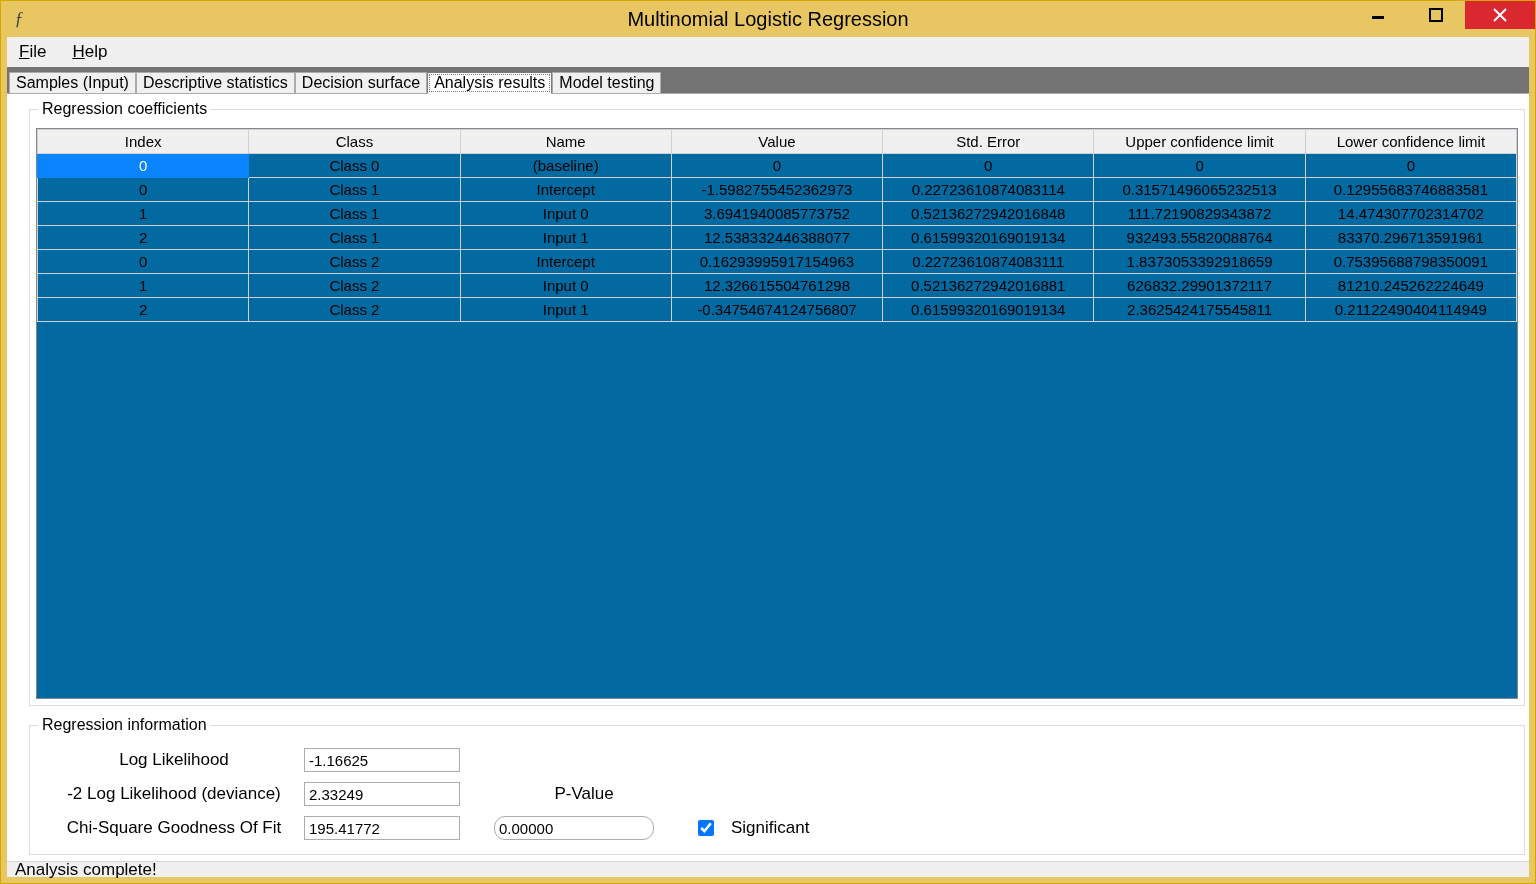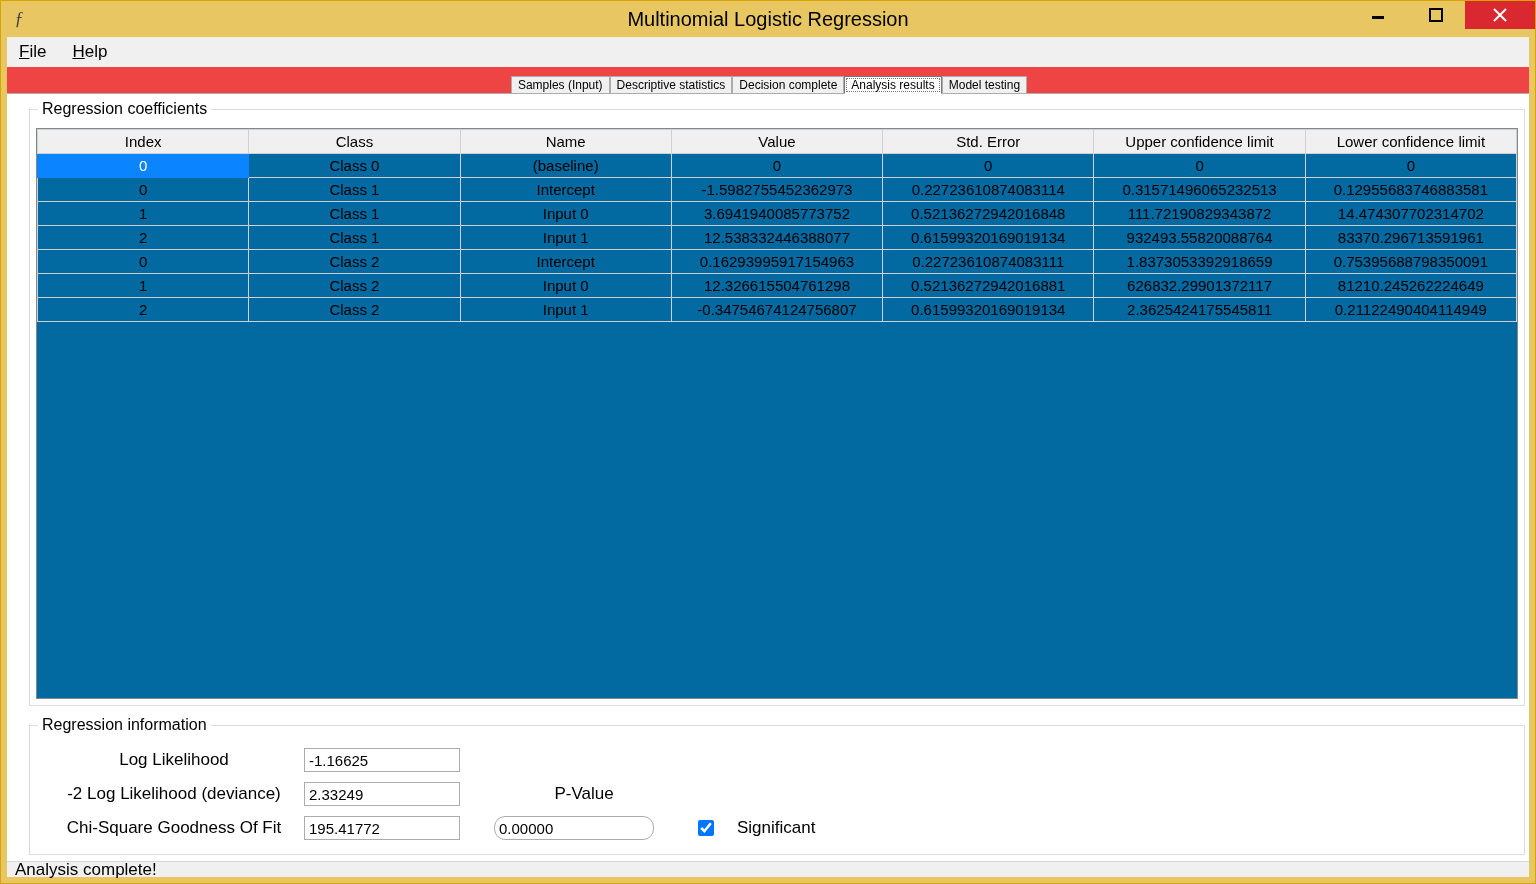--- a/index.html
+++ b/index.html
@@ -14,40 +14,40 @@
   .titlebar .win-btn.min,.titlebar .win-btn.max{ background:#e8c662; }
   .titlebar .win-btn.close{ width:70px; height:28px; background:#d9282f; color:#fff; }
   .titlebar .win-btn svg { display:block; }
   
   .body-frame { flex:1; border:6px solid #e8c662; border-top-width:0; display:flex; flex-direction:column; min-height:0;}
   
   .menubar { height:30px; background:#f0f0f0; border-bottom:0; display:flex; align-items:center; padding:0 8px; gap:18px; font-size:17px;}
   .menubar span u{ text-decoration:underline; }
   .menubar .menu-item{ padding:2px 4px; }
   
-  .tabstrip { height:26px; background:#ef4444; display:flex; align-items:flex-end; padding-left:2px; column-gap:0; font-size:12px; border-bottom:0;justify-content:center;}
+  .tabstrip { height:26px; background:#737373; display:flex; align-items:flex-end; padding-left:2px; column-gap:0; font-size:16px; border-bottom:0;}
   .tab { padding:1px 6px 1px 6px; border:1px solid #acacac; background:#f0f0f0; margin-right:0; position:relative; top:1px; border-bottom:1px solid #acacac;}
   .tab.active { background:#fff; border:1px solid #7a7a7a; border-bottom:1px solid #fff; outline:1px dotted #7a7a7a; outline-offset:-3px; z-index:2;}
   .content { flex:1; background:#fff; border-top:1px solid #acacac; padding:0 2px 2px 20px; display:flex; flex-direction:column; min-height:0;}
   
   fieldset.group { border:1px solid #dcdcdc; margin:6px 2px 4px 2px; padding:8px 4px 6px 4px; position:relative; }
   fieldset.group > legend { font-size:16px; padding:0 4px; margin-left:4px; color:#000;}
   fieldset.coeff { flex:1; min-height:0; display:flex; flex-direction:column; }
   .table-wrap { flex:1; border:1px solid #828790; margin:2px 2px 0 2px; overflow:auto; background:#0369a1; min-height:0;}
   table.data { width:100%; border-collapse:collapse; font-size:15px; table-layout:fixed;}
   table.data th { background:#f0f0f0; font-weight:normal; border:1px solid #d0d0d0; padding:3px 4px; text-align:center; position:sticky; top:0;}
   table.data td { border:1px solid #d0d0d0; padding:3px 4px; text-align:center; white-space:nowrap; overflow:hidden; }
   table.data tr.selected td:first-child { background:#0a84ff; color:#fff; border-color:#0a84ff;}
   
   .info-grid { display:grid; grid-template-columns: 260px 150px 40px 180px 20px auto; row-gap:10px; align-items:center; padding:6px 10px 8px 10px; font-size:17px;}
   .info-grid label{ white-space:nowrap;text-align:center;}
   .info-grid input[type=text]{ height:24px; border:1px solid #acacac; padding:1px 4px; font-size:15px; width:156px;}
   .info-grid .pvlabel{ text-align:center;}
   .info-grid input.pv{ width:160px;border-radius:11px;}
-  .chk { display:flex; align-items:center; gap:20px;}
+  .chk { display:flex; align-items:center; gap:14px;}
   .chk input{ width:16px; height:16px;}
   
   .statusbar { height:16px; background:#f0f0f0; border-top:1px solid #d6d6d6; display:flex; align-items:center; padding:0 8px; font-size:17px;}
 </style>
 </head>
 <body>
 
 <div class="window">
   <div class="titlebar">
     <div class="appicon">ƒ</div>
@@ -73,21 +73,21 @@
 
   <div class="body-frame">
     <div class="menubar">
       <span class="menu-item"><u>F</u><span>ile</span></span>
       <span class="menu-item"><u>H</u><span>elp</span></span>
     </div>
 
     <div class="tabstrip">
       <div class="tab">Samples (Input)</div>
       <div class="tab">Descriptive statistics</div>
-      <div class="tab">Decision complete</div>
+      <div class="tab">Decision surface</div>
       <div class="tab active">Analysis results</div>
       <div class="tab">Model testing</div>
     </div>
 
     <div class="content">
       <fieldset class="group coeff">
         <legend>Regression coefficients</legend>
         <div class="table-wrap">
           <table class="data">
             <thead>

